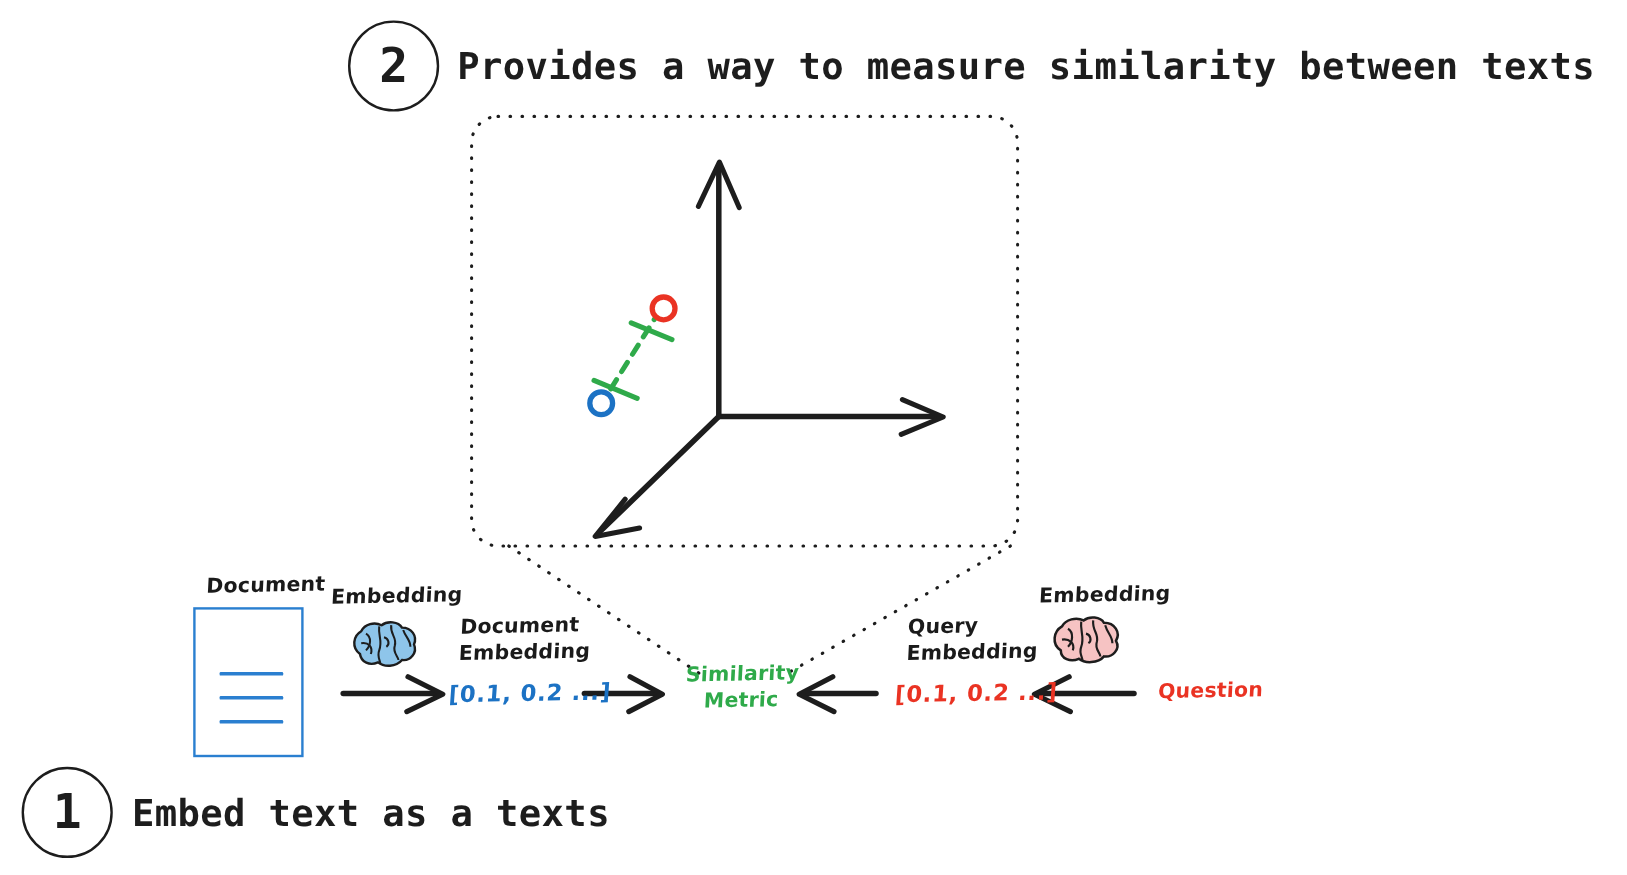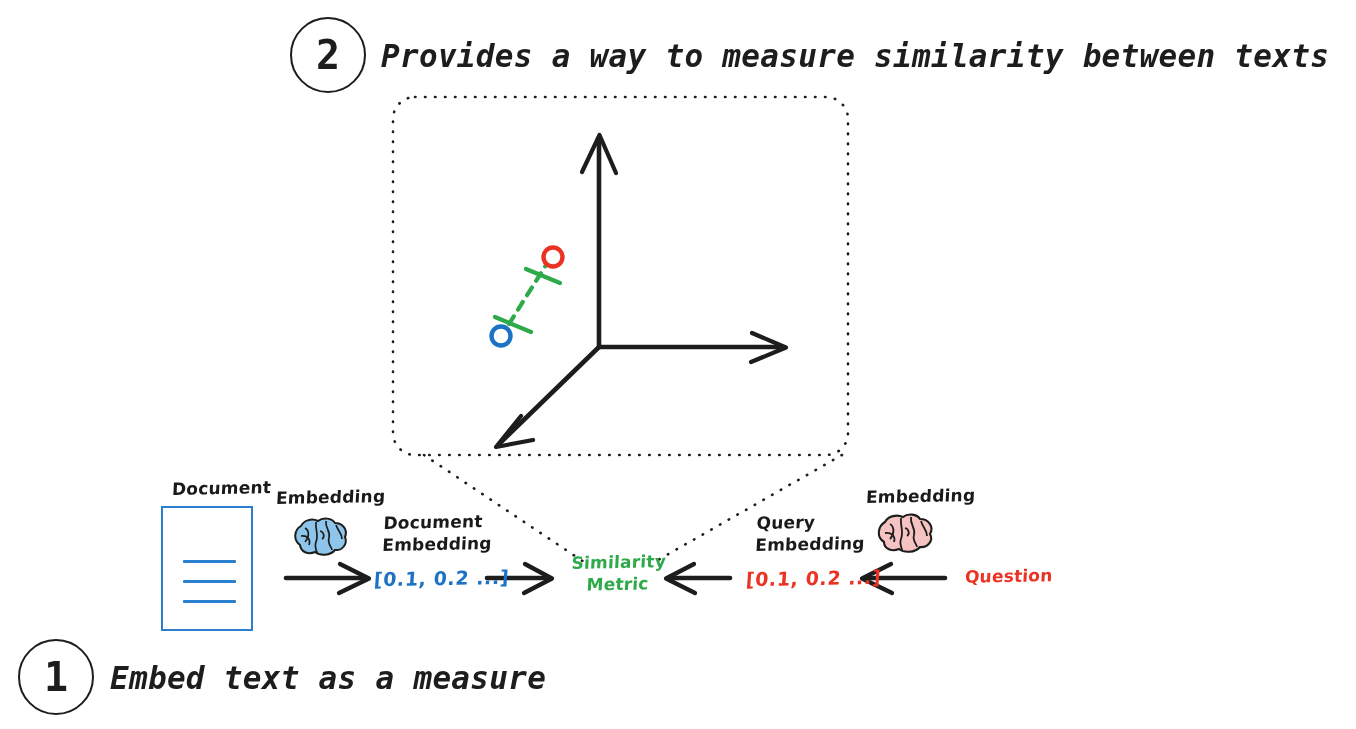--- a/index.html
+++ b/index.html
@@ -55,21 +55,20 @@
   #step1-badge { left: 18px; top: 639px; }
 
   .step-text {
     position: absolute;
     font-family: "DejaVu Sans Mono", monospace;
     font-size: 31px;
     font-weight: bold;
     color: #1d1d1d;
     white-space: nowrap;
     letter-spacing: 0.3px;
-    font-style: italic;
   }
   #step2-text { left: 381px; top: 38px; }
   #step1-text { left: 110px; top: 660px; }
 
   
   .hand {
     position: absolute;
     font-family: "DejaVu Sans", sans-serif;
     font-size: 17px;
     font-weight: 600;
@@ -198,21 +197,21 @@
   </svg>
 
   <div class="step-badge" id="step2-badge">
     <span>2</span>
   </div>
   <div class="step-text" id="step2-text">Provides a way to measure similarity between texts</div>
 
   <div class="step-badge" id="step1-badge">
     <span>1</span>
   </div>
-  <div class="step-text" id="step1-text">Embed text as a measure</div>
+  <div class="step-text" id="step1-text">Embed text as a texts</div>
 
   <div id="document-sheet">
     <div class="doc-line" id="doc-line-1"></div>
     <div class="doc-line" id="doc-line-2"></div>
     <div class="doc-line" id="doc-line-3"></div>
   </div>
 
   <div class="hand" id="lbl-document">Document</div>
 
   <div class="hand" id="lbl-embedding-l">Embedding</div>

